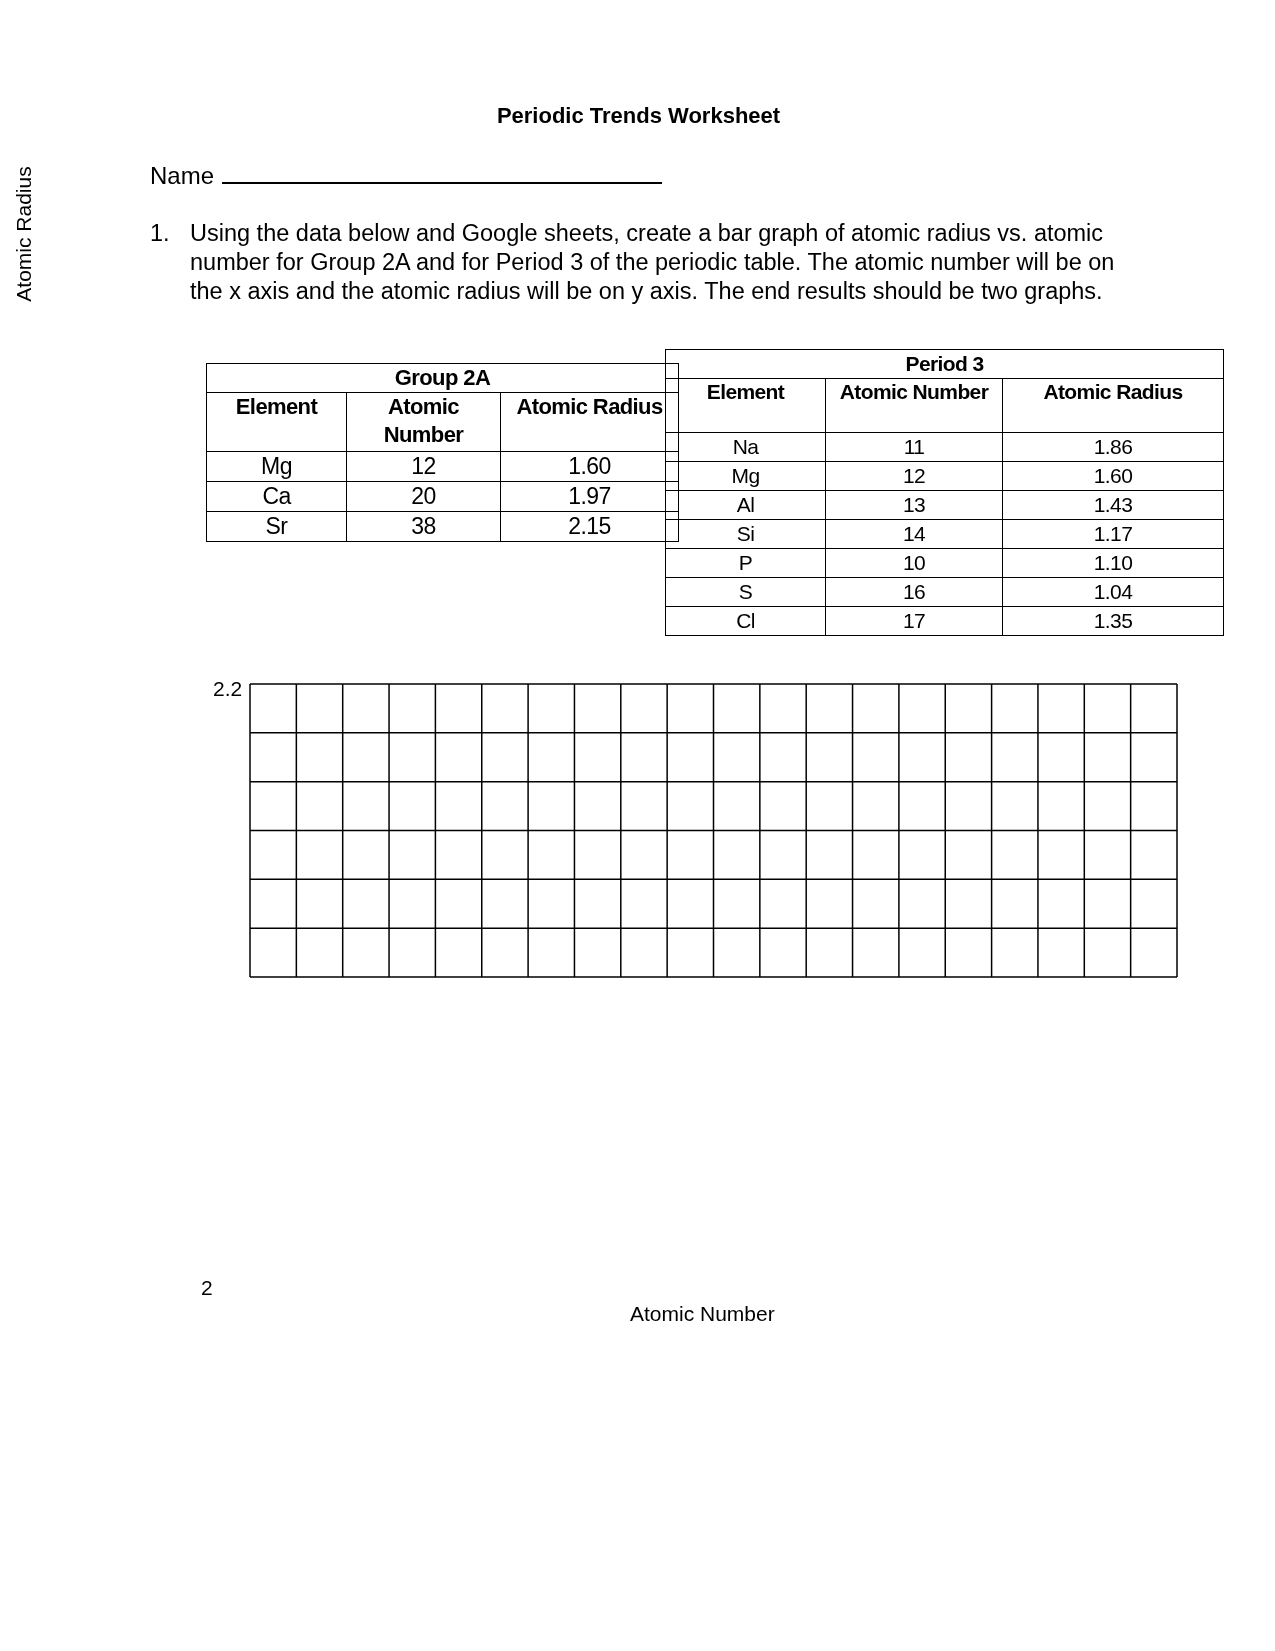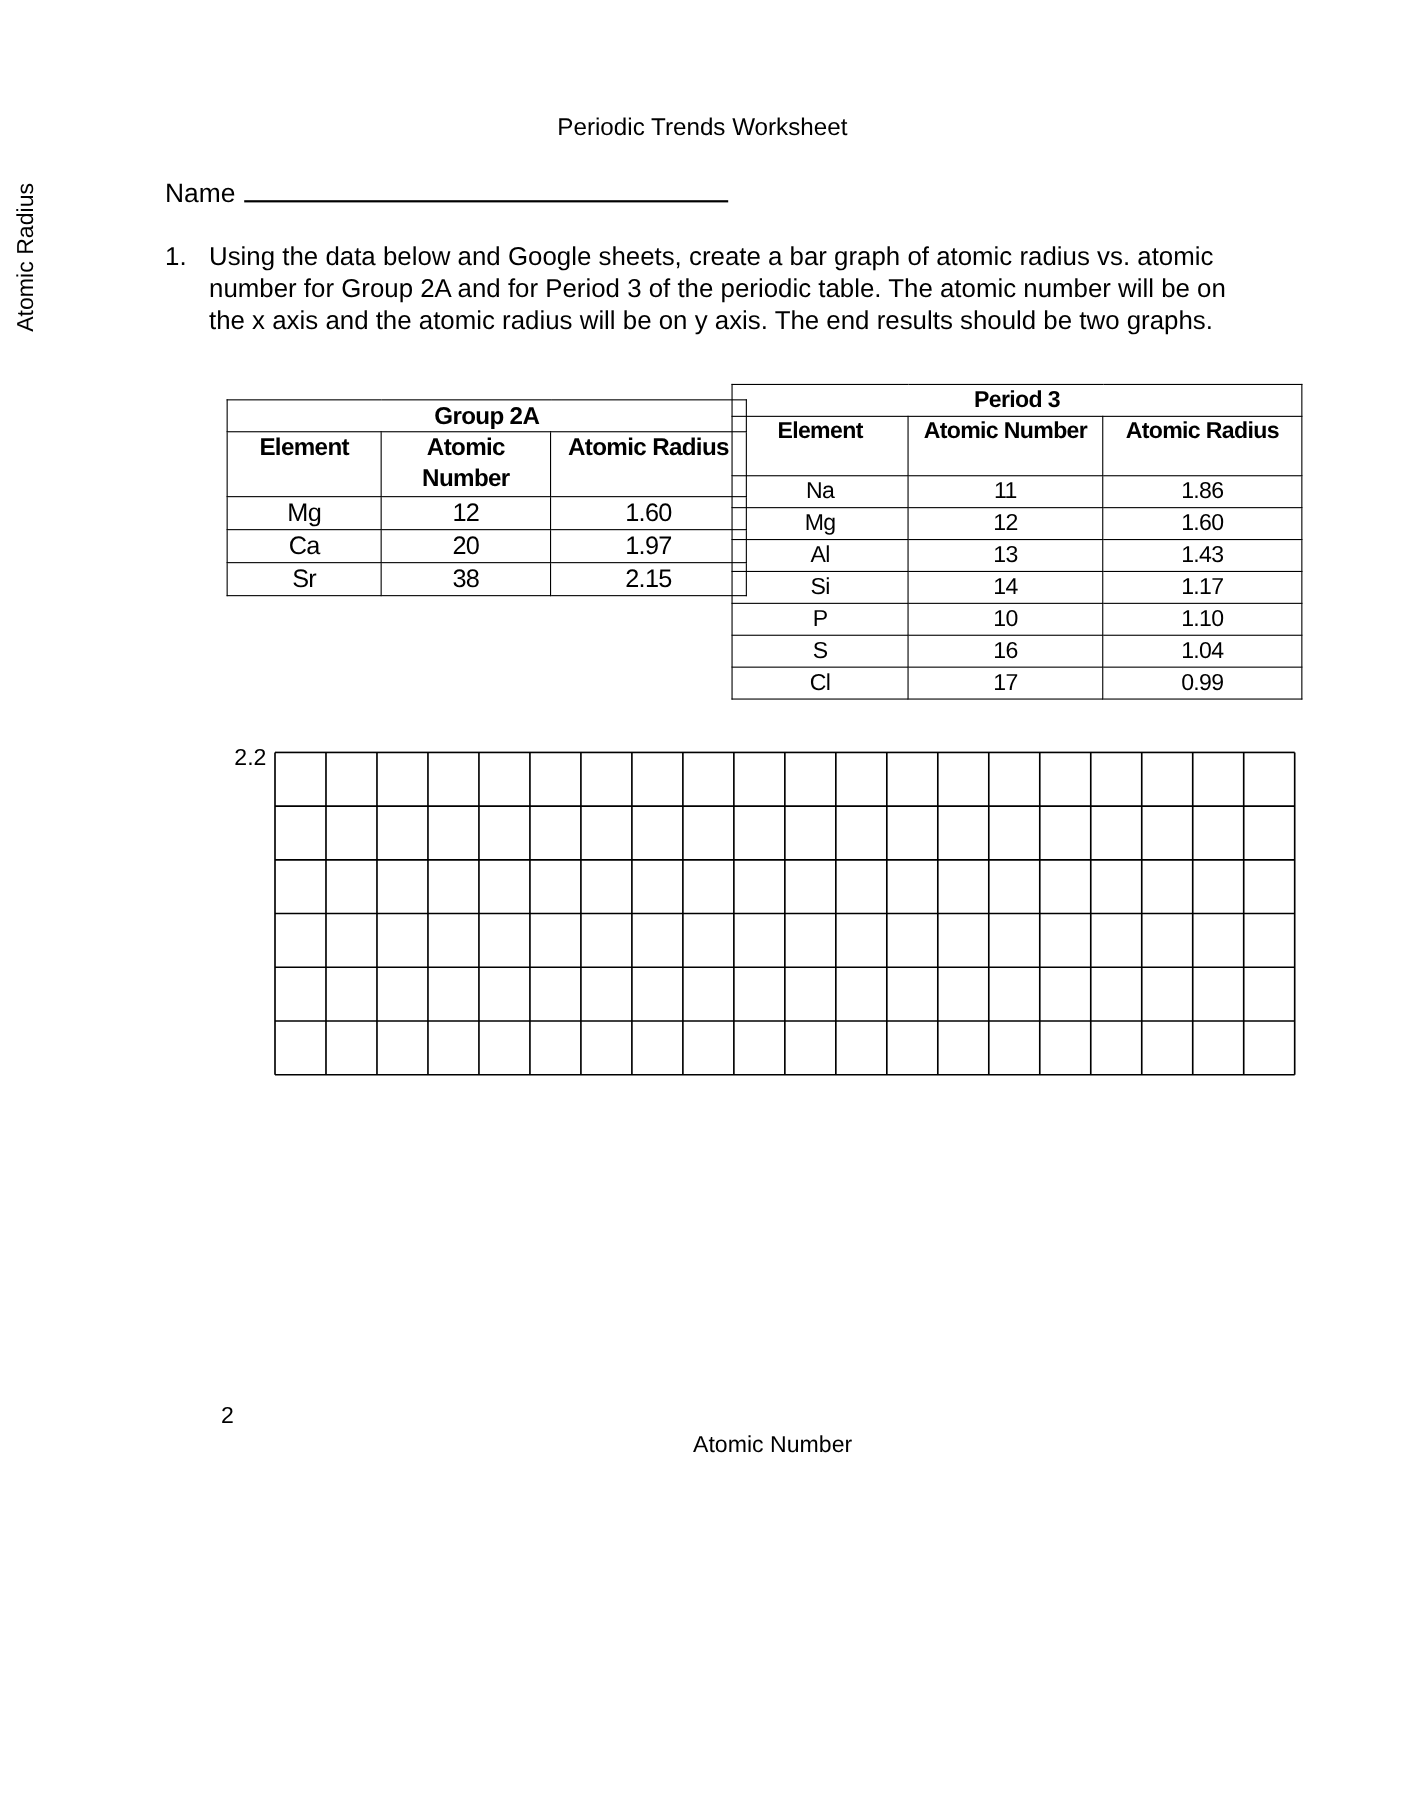--- a/index.html
+++ b/index.html
@@ -1,32 +1,32 @@
 <!DOCTYPE html>
 <html><head>
 <meta charset="utf-8">
 <style>
   html, body { margin:0; padding:0; background:#ffffff; }
   body { width:1275px; height:1651px; position:relative; overflow:hidden; font-family:"Liberation Sans", sans-serif; color:#000; }
   .abs { position:absolute; }
-  #title { left:0; width:1275px; top:103px; text-align:center; font-weight:normal; font-size:22px; }
+  #title { left:0; width:1275px; top:103px; text-align:center; font-weight:bold; font-size:22px; }
   #title span { position:relative; left:1px; }
   #name-row { left:150px; top:160px; font-size:24px; }
   #name-line { display:inline-block; width:440px; border-bottom:2px solid #000; height:22px; vertical-align:baseline; margin-left:8px; }
   #question { left:150px; top:219px; width:990px; font-size:23.5px; line-height:29px; }
   #q-num { position:absolute; left:0; top:0; }
   #q-text { margin-left:40px; }
   table.dt { position:absolute; border-collapse:collapse; font-size:22px; letter-spacing:-0.6px; }
   table.dt td, table.dt th { border:1.5px solid #000; text-align:center; padding:0; vertical-align:top; }
   table.dt th { font-weight:bold; }
   #g2a { left:206px; top:363px; width:473px; }
   #g2a .title-row th { height:28px; line-height:28px; }
   #g2a .hdr-row th { height:58px; line-height:28px; }
   #g2a td { height:29px; line-height:29px; font-size:23px; }
-  #p3 { left:665px; top:349px; width:519px; font-size:21px;padding-left:28px; }
+  #p3 { left:665px; top:349px; width:559px; font-size:21px;padding-left:28px; }
   #p3 .title-row th { height:28px; line-height:28px; }
   #p3 .hdr-row th { height:53px; line-height:26px; }
   #p3 td { height:28px; line-height:28px; font-size:21px; }
   #ylabel { left:24px; top:234px; transform:translate(-50%,-50%) rotate(-90deg); font-size:21px; white-space:nowrap; }
   #ytick-top { left:213px; top:677px; font-size:21px; }
   #ytick-bottom { left:201px; top:1276px; font-size:21px; }
   #xlabel { left:630px; top:1302px; font-size:21px; }
   #grid { left:249px; top:683px; }
   #grid line { stroke:#000; stroke-width:1.5; }
 </style>
@@ -108,21 +108,21 @@
         <td>1.10</td>
       </tr>
   <tr>
         <td>S</td>
         <td>16</td>
         <td>1.04</td>
       </tr>
   <tr>
         <td>Cl</td>
         <td>17</td>
-        <td>0.99</td>
+        <td>1.35</td>
       </tr>
 </tbody>
   </table>
 
 <div id="ylabel" class="abs">Atomic Radius</div>
 <div id="ytick-top" class="abs">2.2</div>
 <div id="ytick-bottom" class="abs">2</div>
 <div id="xlabel" class="abs">Atomic Number</div>
 
 <svg id="grid" class="abs" width="930" height="296">

